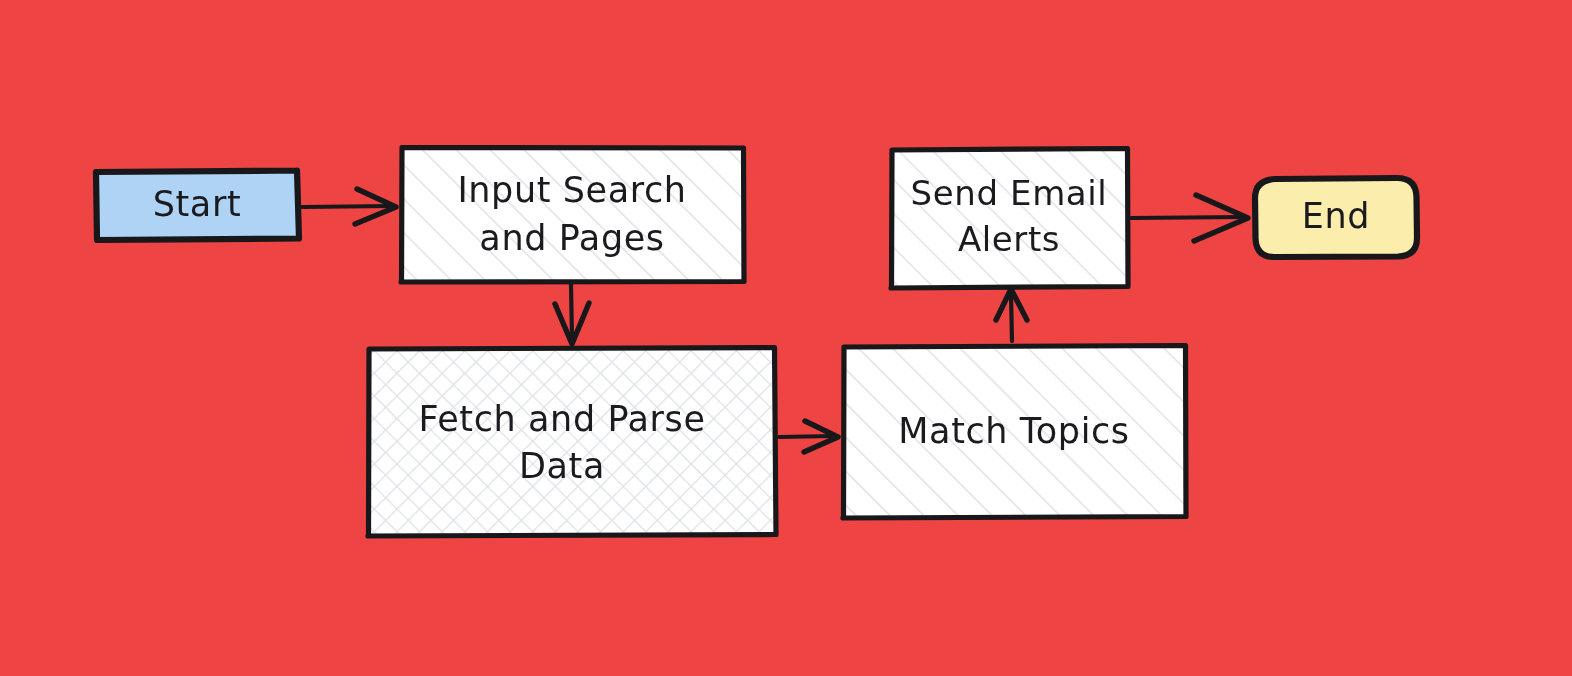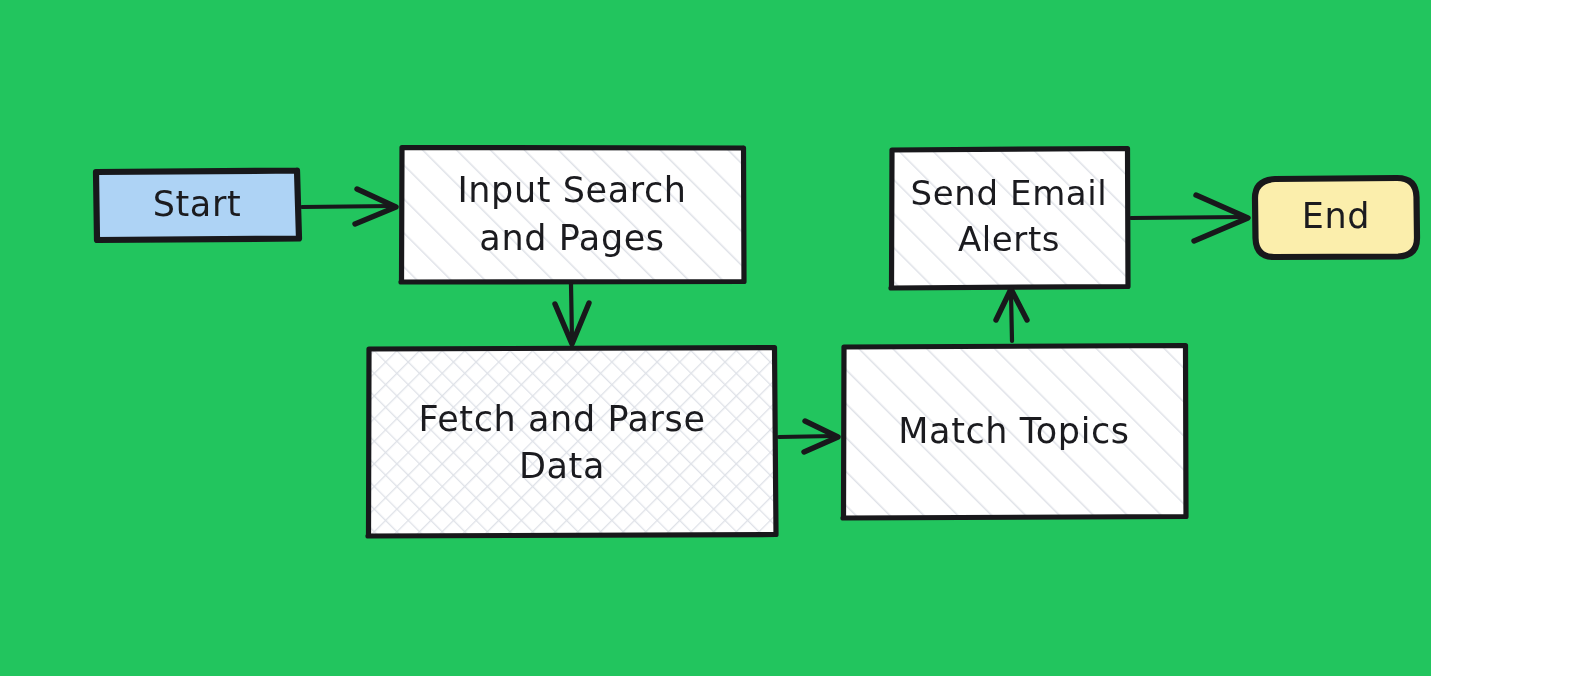--- a/index.html
+++ b/index.html
@@ -6,23 +6,23 @@
   html, body {
     margin: 0;
     padding: 0;
     background: #ffffff;
   }
   body {
     font-family: "DejaVu Sans", sans-serif;
   }
   #canvas-root {
     position: relative;
-    width: 1431px;
+    width: 1572px;
     height: 676px;
-    background: #22c55e;
+    background: #ef4444;
     overflow: hidden;
   }
   #flow-svg {
     position: absolute;
     left: 0;
     top: 0;
     width: 1572px;
     height: 676px;
     display: block;
   }

